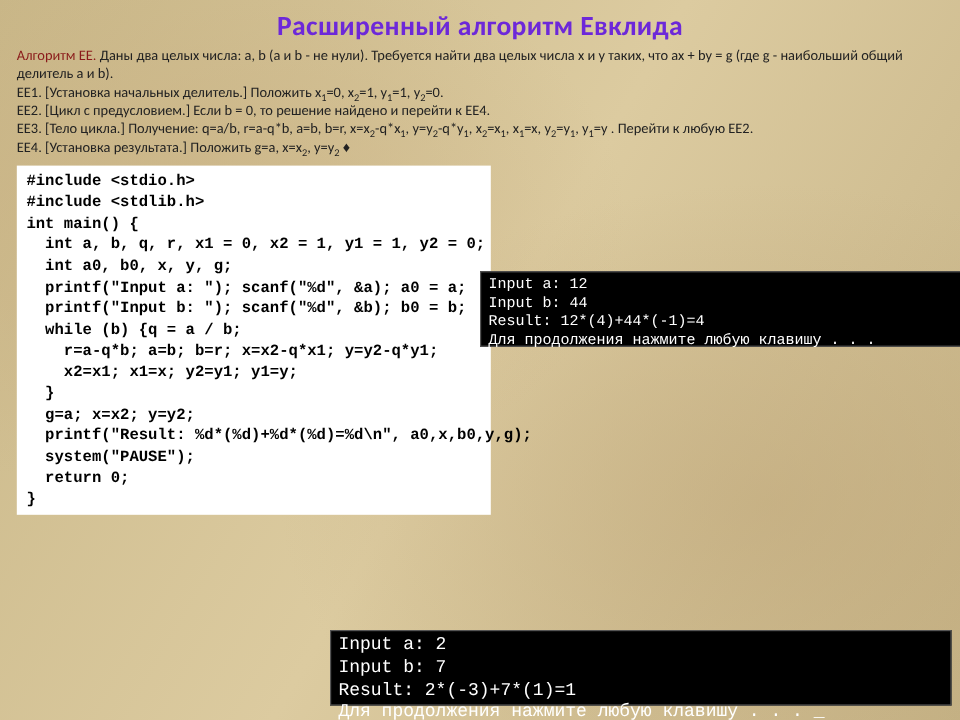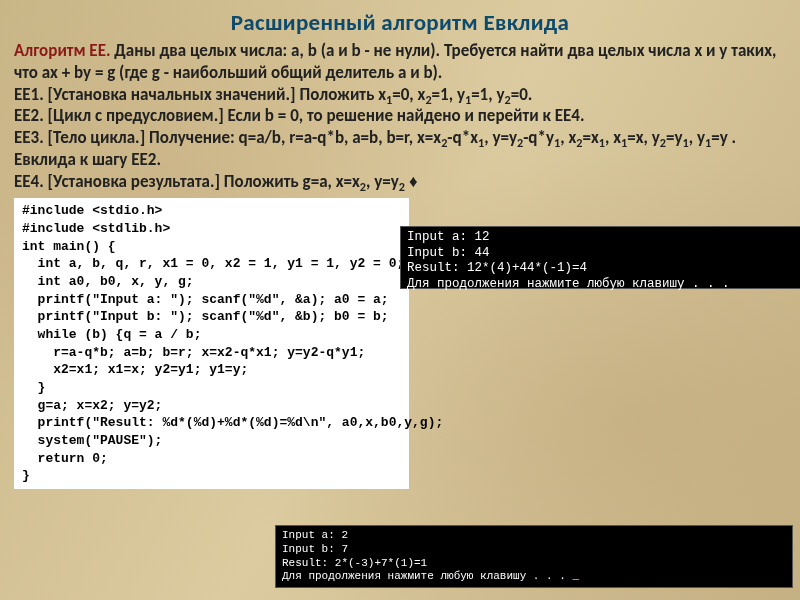--- a/index.html
+++ b/index.html
@@ -13,29 +13,29 @@
       radial-gradient(ellipse at 20% 30%, rgba(200,175,130,0.6) 0%, transparent 40%),
       radial-gradient(ellipse at 80% 70%, rgba(190,165,120,0.5) 0%, transparent 45%),
       linear-gradient(120deg, #c9b788 0%, #dccba0 50%, #c5b285 100%);
     position: relative;
     padding: 8px 14px 8px 14px;
   }
   .title {
     text-align: center;
     font-size: 23px;
     font-weight: bold;
-    color: #0c4a6e;
+    color: #6d28d9;
     letter-spacing: 0.3px;
     margin-bottom: 4px;
   }
   .description {
-    font-size: 17px;
+    font-size: 12px;
     line-height: 1.28;
     color: #222;
-    font-weight: 700;
+    font-weight: 400;
     margin-bottom: 6px;
   }
   .description .ee { color: #8a1a1a; }
   sub { font-size: 0.72em; vertical-align: sub; line-height: 0; }
   .code-block {
     background: #ffffff;
     width: 395px;
     padding: 4px 6px 4px 8px;
     font-family: "Courier New", monospace;
     font-size: 13px;
@@ -49,32 +49,32 @@
     background: #000;
     color: #fff;
     font-family: "Lucida Console", "Courier New", monospace;
     font-size: 12.5px;
     line-height: 1.25;
     padding: 3px 6px;
     white-space: pre;
     border: 1px solid #555;
   }
   .term1 { top: 226px; left: 400px; width: 446px; height: 63px; }
-  .term2 { top: 525px; left: 275px; width: 518px; height: 63px; font-size: 11px; }
+  .term2 { top: 525px; left: 275px; width: 518px; height: 63px; font-size: 15px; }
 </style>
 </head>
 <body>
 
 <div class="title">Расширенный алгоритм Евклида</div>
 
 <div class="description">
   <span class="ee">Алгоритм EE.</span><span> Даны два целых числа: a, b (a и b - не нули). Требуется найти два целых числа x и y таких, что ax + by = g (где g - наибольший общий делитель a и b).</span><br>
-  <span>EE1.</span><span> [Установка начальных значений.] Положить x</span><sub>1</sub><span>=0, x</span><sub>2</sub><span>=1, y</span><sub>1</sub><span>=1, y</span><sub>2</sub><span>=0.</span><br>
+  <span>EE1.</span><span> [Установка начальных делитель.] Положить x</span><sub>1</sub><span>=0, x</span><sub>2</sub><span>=1, y</span><sub>1</sub><span>=1, y</span><sub>2</sub><span>=0.</span><br>
   <span>EE2.</span><span> [Цикл с предусловием.] Если b = 0, то решение найдено и перейти к EE4.</span><br>
-  <span>EE3.</span><span> [Тело цикла.] Получение: q=a/b, r=a-q*b, a=b, b=r, x=x</span><sub>2</sub><span>-q*x</span><sub>1</sub><span>, y=y</span><sub>2</sub><span>-q*y</span><sub>1</sub><span>, x</span><sub>2</sub><span>=x</span><sub>1</sub><span>, x</span><sub>1</sub><span>=x, y</span><sub>2</sub><span>=y</span><sub>1</sub><span>, y</span><sub>1</sub><span>=y . Евклида к шагу EE2.</span><br>
+  <span>EE3.</span><span> [Тело цикла.] Получение: q=a/b, r=a-q*b, a=b, b=r, x=x</span><sub>2</sub><span>-q*x</span><sub>1</sub><span>, y=y</span><sub>2</sub><span>-q*y</span><sub>1</sub><span>, x</span><sub>2</sub><span>=x</span><sub>1</sub><span>, x</span><sub>1</sub><span>=x, y</span><sub>2</sub><span>=y</span><sub>1</sub><span>, y</span><sub>1</sub><span>=y . Перейти к любую EE2.</span><br>
   <span>EE4.</span><span> [Установка результата.] Положить g=a, x=x</span><sub>2</sub><span>, y=y</span><sub>2</sub><span> ♦</span>
 </div>
 
 <div class="code-block">#include &lt;stdio.h&gt;
 #include &lt;stdlib.h&gt;
 int main() {
   int a, b, q, r, x1 = 0, x2 = 1, y1 = 1, y2 = 0;
   int a0, b0, x, y, g;
   printf("Input a: "); scanf("%d", &amp;a); a0 = a;
   printf("Input b: "); scanf("%d", &amp;b); b0 = b;

